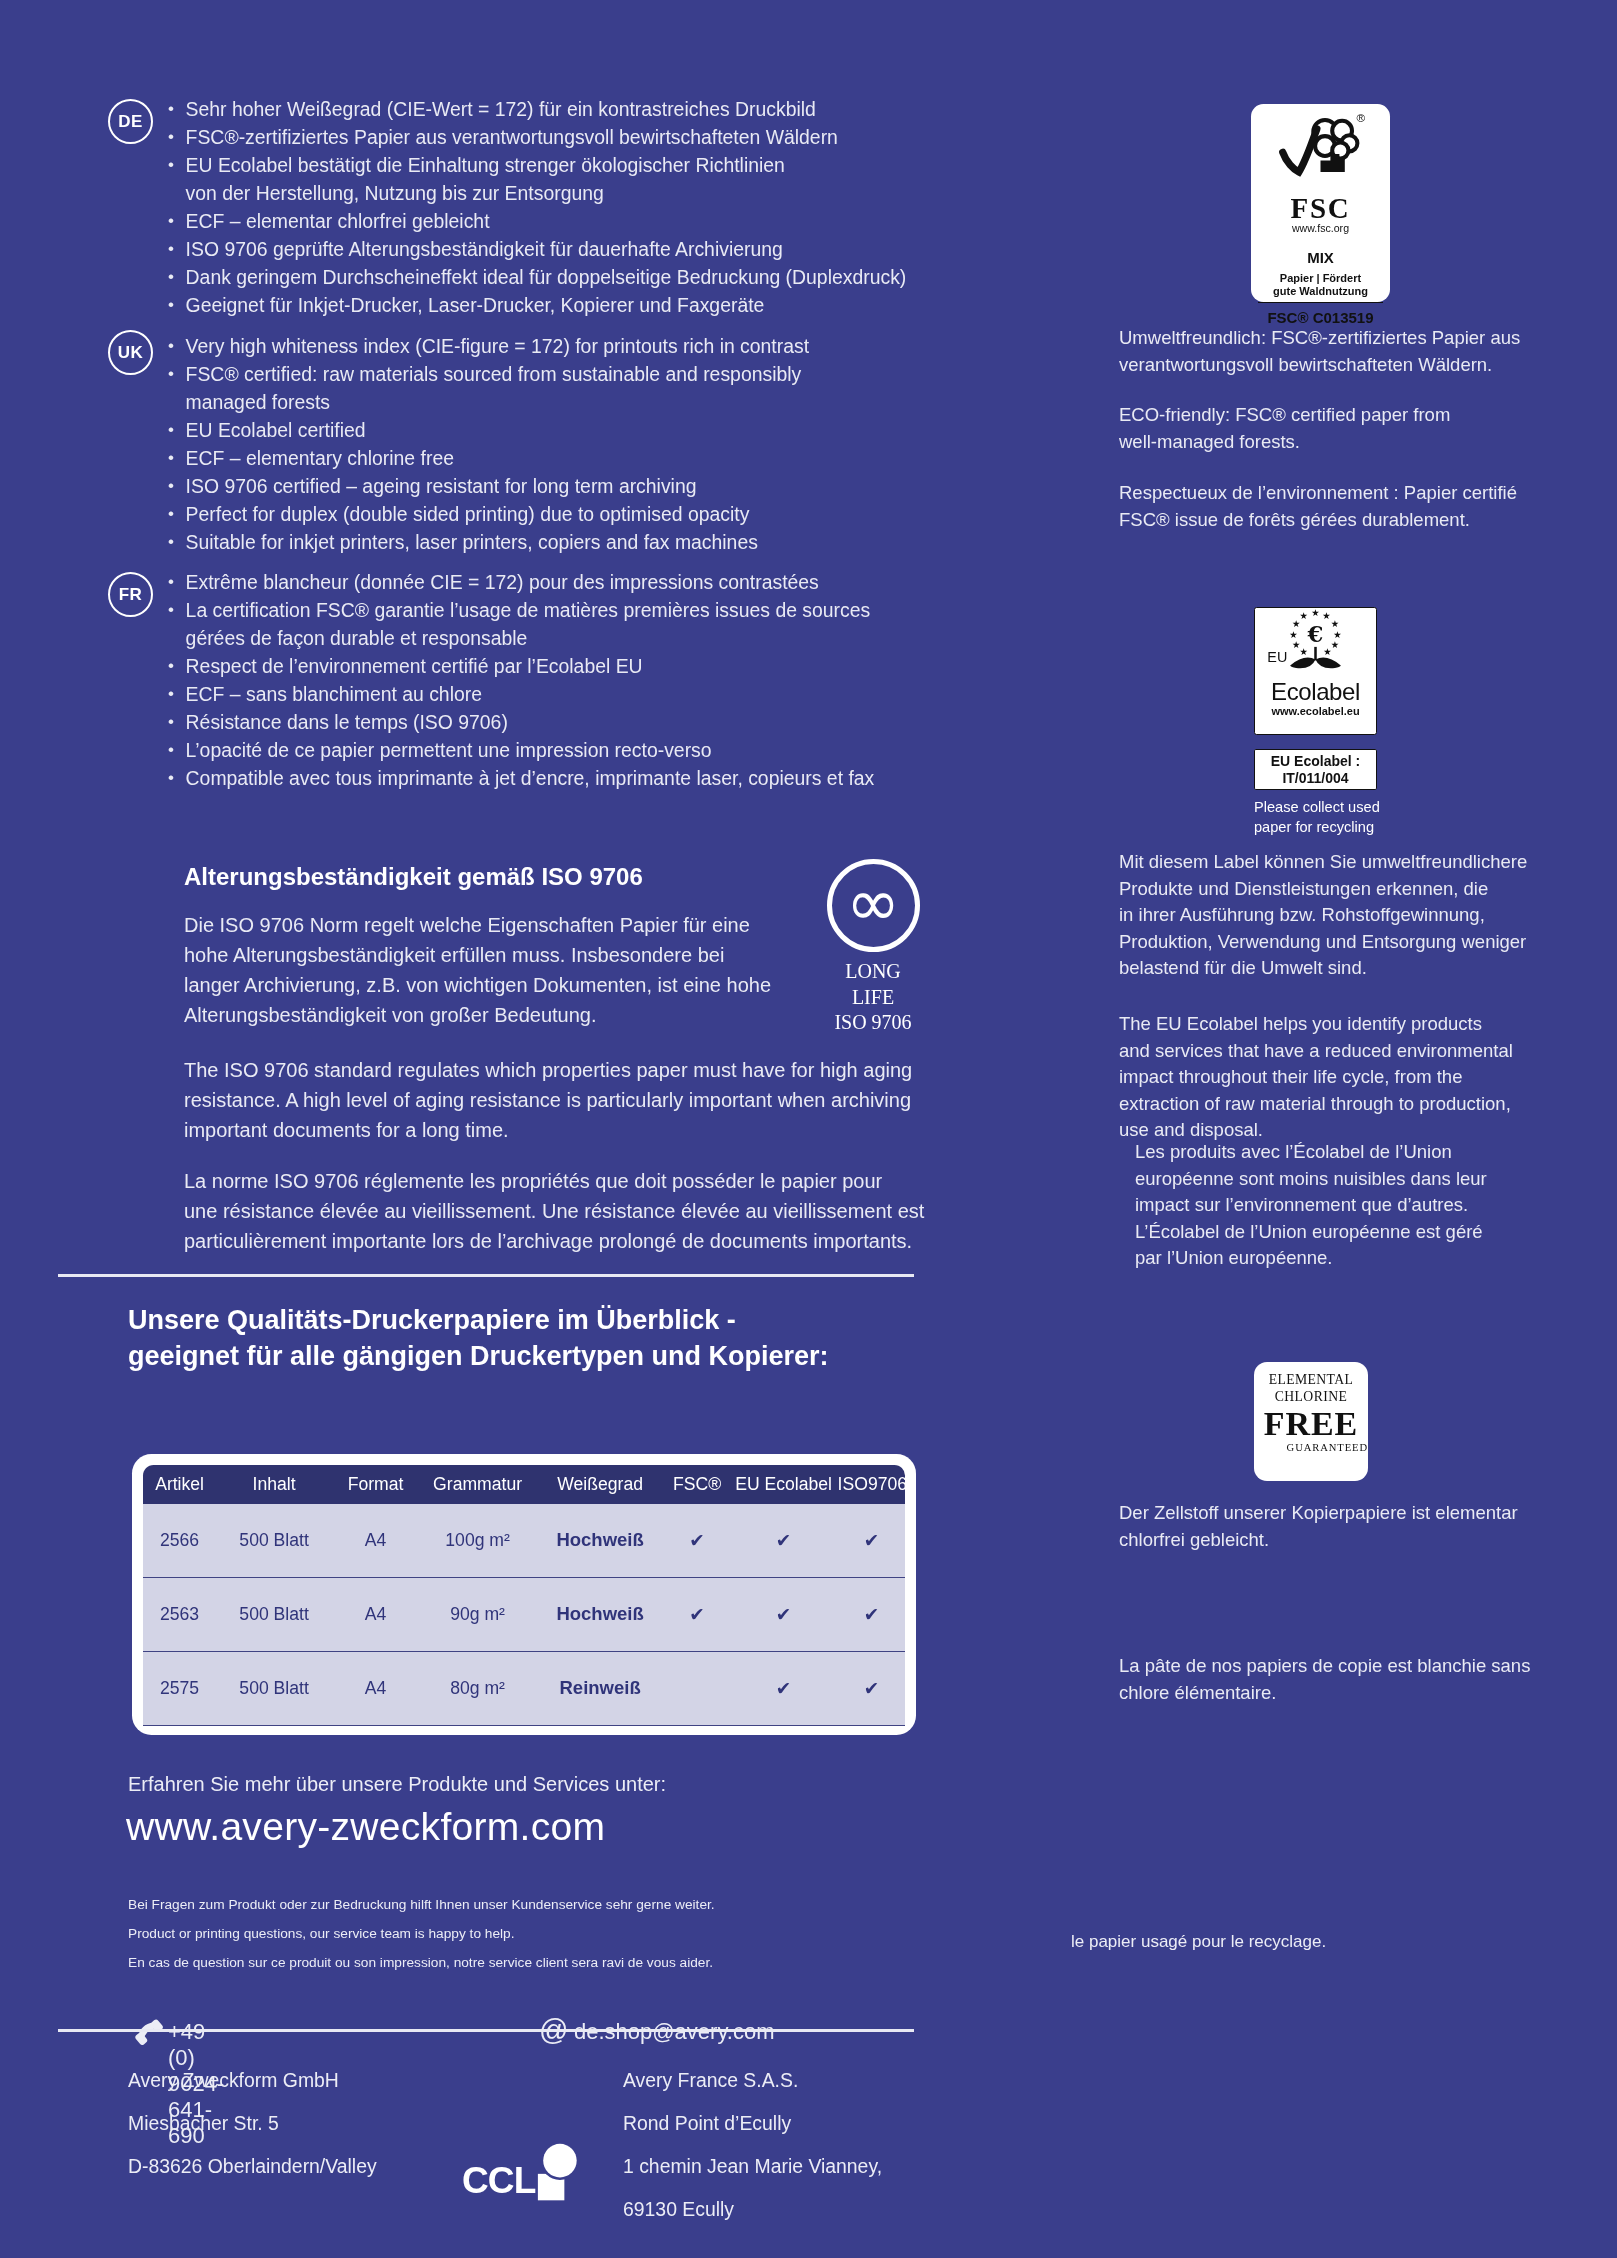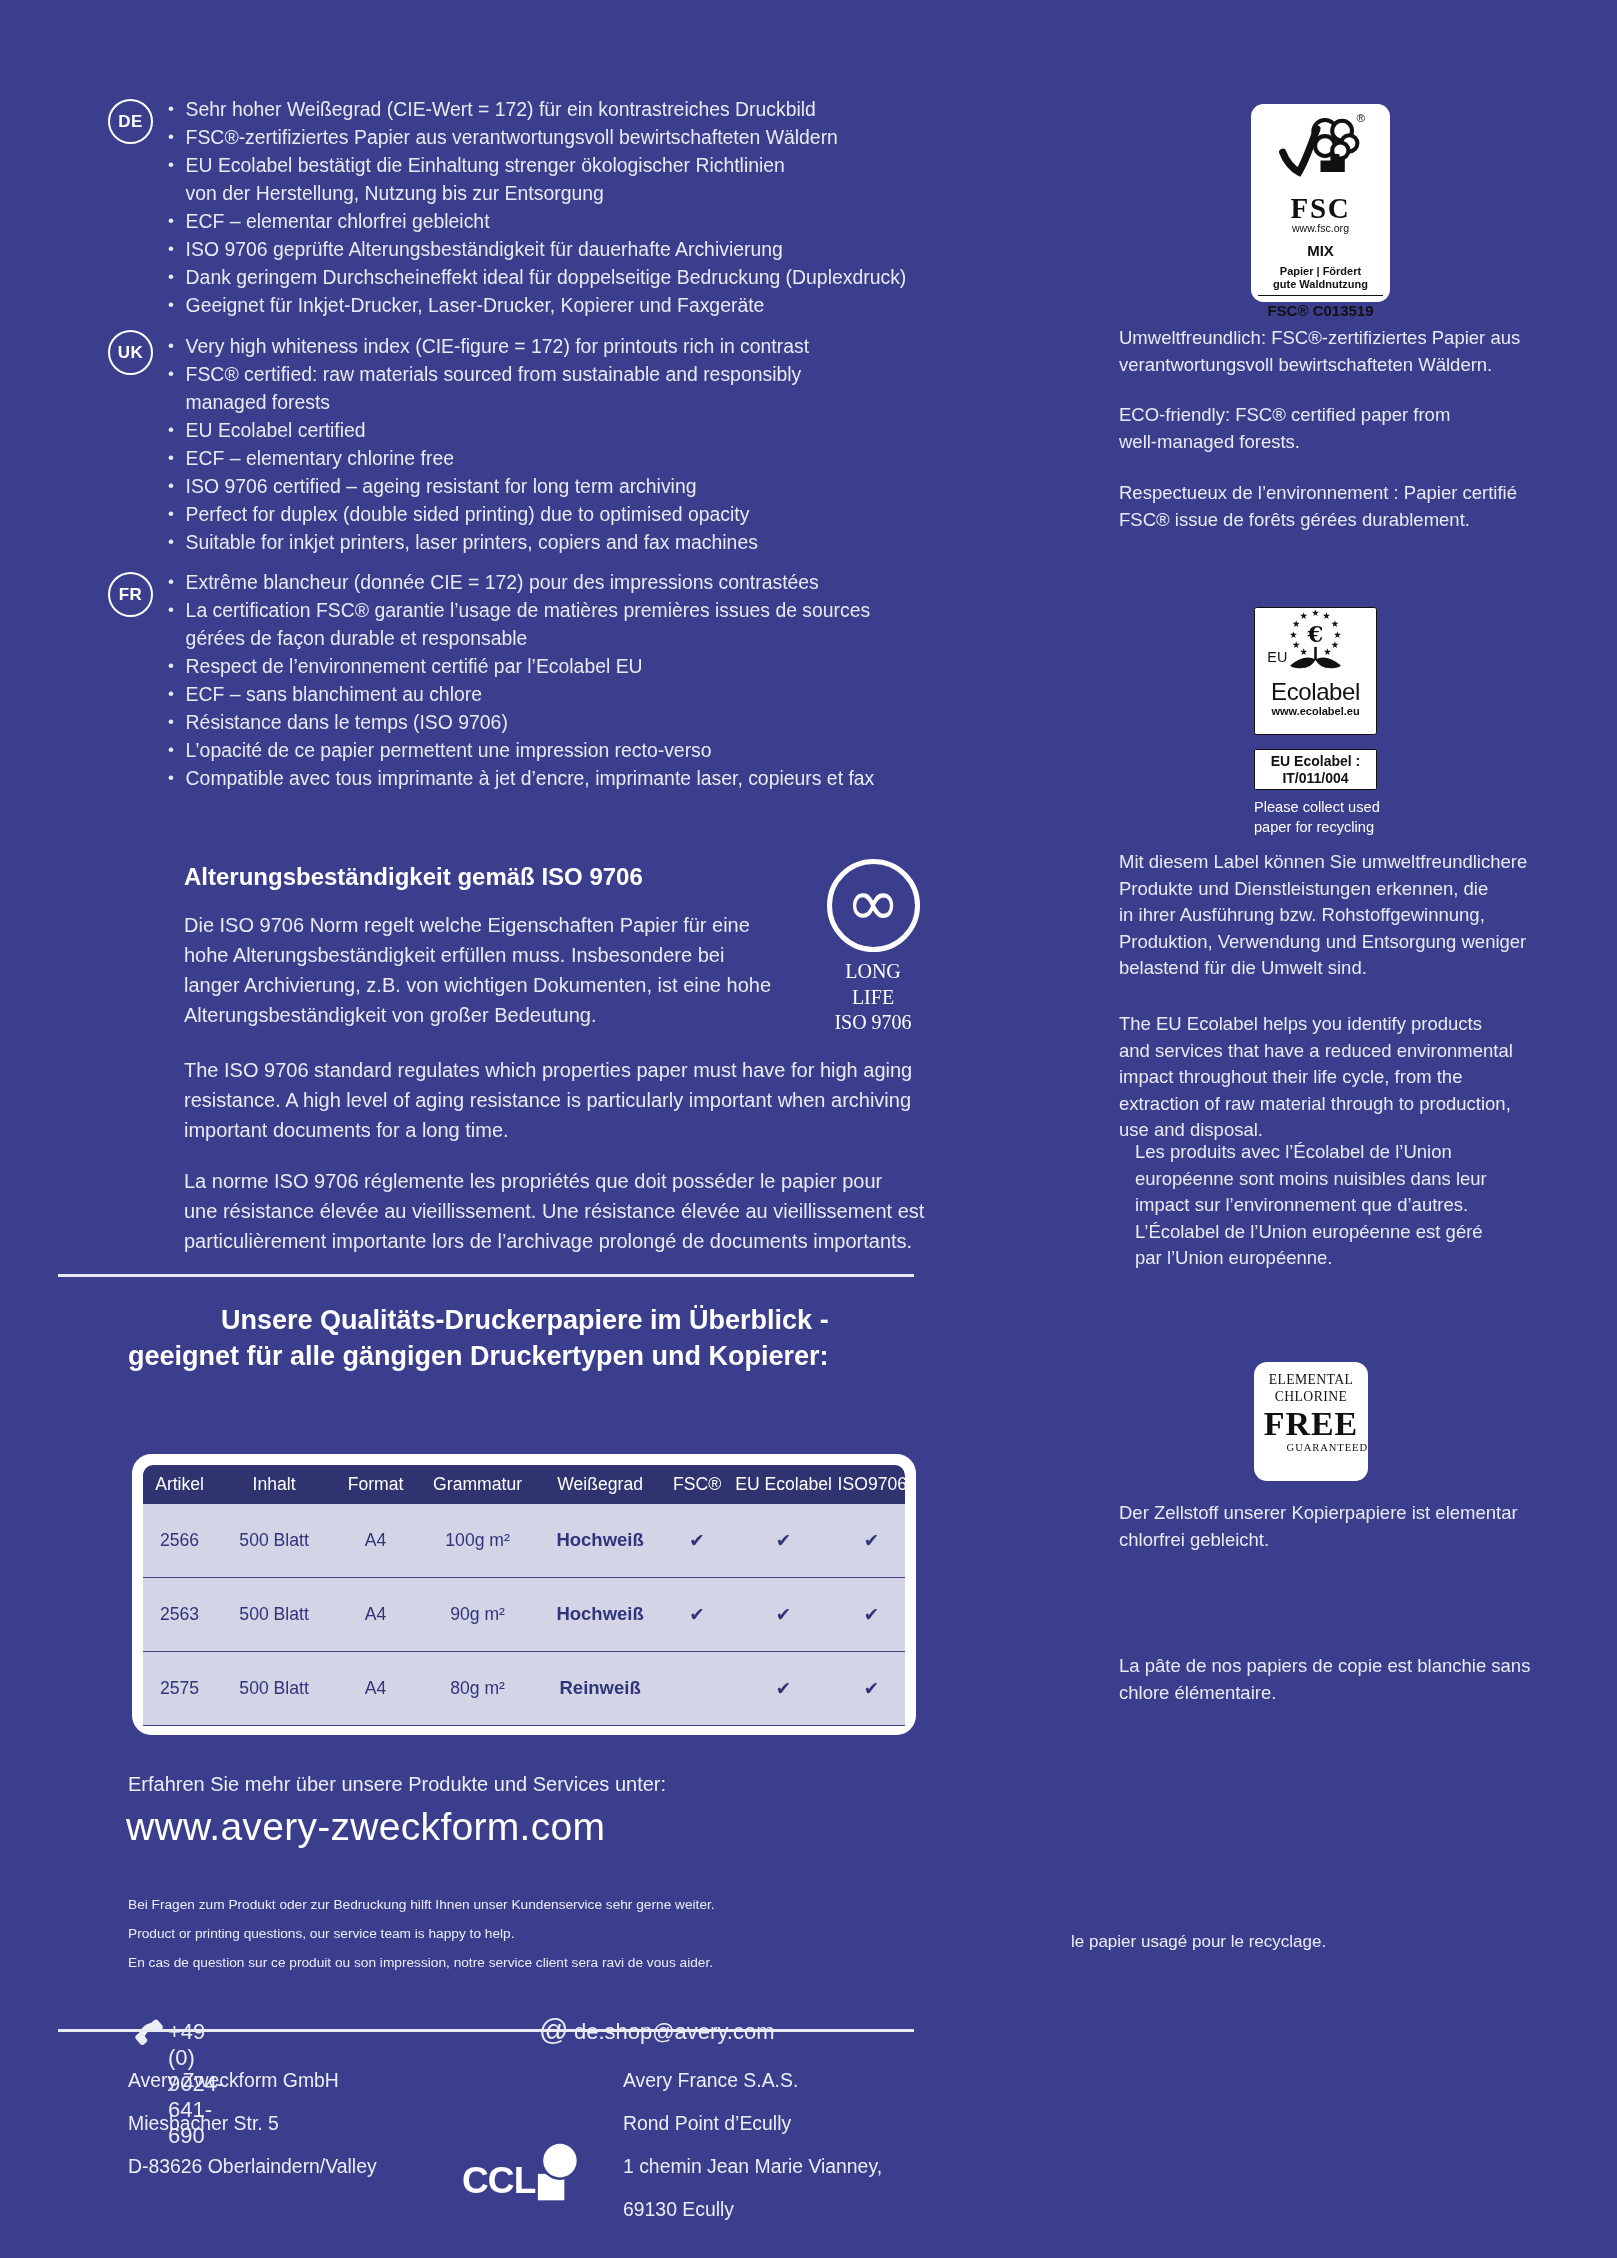--- a/index.html
+++ b/index.html
@@ -18,21 +18,21 @@
   .iso-h{position:absolute;left:184px;top:863px;font-size:24px;font-weight:bold;color:#fff;}
   .iso-p{position:absolute;left:184px;font-size:20px;line-height:30px;white-space:pre-line;color:#E9EAF4;}
   .longlife{position:absolute;left:822px;top:859px;width:102px;text-align:center;color:#fff;}
   .ll-circle{width:83px;height:83px;border:5.3px solid #fff;border-radius:50%;margin:0 auto;
              display:flex;align-items:center;justify-content:center;}
   .ll-inf{font-family:"DejaVu Sans",sans-serif;font-size:65px;line-height:65px;color:#fff;margin-top:-7px;}
   .ll-t{font-family:"Liberation Serif",serif;font-size:20px;line-height:25.6px;margin-top:7px;}
   
   .hr{position:absolute;left:58px;width:856px;height:2.6px;background:#E8E9F3;}
   
-  .ov-h{position:absolute;left:128px;top:1302px;font-size:27px;line-height:36px;font-weight:bold;color:#fff;white-space:pre-line;text-align:right;}
+  .ov-h{position:absolute;left:128px;top:1302px;font-size:27px;line-height:36px;font-weight:bold;color:#fff;white-space:pre-line;}
   
   .tbl{position:absolute;left:132px;top:1454px;width:784px;height:281px;background:#fff;border-radius:19.4px;
        padding:10.6px;box-sizing:border-box;}
   .tgrid{display:grid;grid-template-columns:74px 115px 88px 116px 129px 65px 108px 68px;align-items:center;}
   .tbl-head{height:39px;background:#2F336F;border-radius:10.6px 10.6px 0 0;color:#fff;font-size:17.6px;}
   .tbl-head span{text-align:center;}
   .tbl-body{background:#D3D4E6;}
   .trow{height:74px;color:#30347A;font-size:17.6px;border-bottom:1.8px solid #3F4383;box-sizing:border-box;}
   .trow span{text-align:center;}
   .wcell{font-weight:bold;font-size:18.5px;}
@@ -45,21 +45,21 @@
   .phone-num{position:absolute;left:37px;top:5.3px;font-size:22px;}
   .at{position:absolute;left:408px;top:0px;font-size:29px;font-weight:400;}
   .email{position:absolute;left:443px;top:5.3px;font-size:22px;}
   .addr{position:absolute;top:2059px;font-size:19.4px;line-height:43px;color:#ECEDF6;white-space:pre-line;}
   
   .rp{position:absolute;left:1119px;width:494px;font-size:18.5px;line-height:26.5px;white-space:pre-line;color:#E9EAF4;}
   .fsc-box{position:absolute;left:1251px;top:104px;width:139px;height:198px;background:#fff;border-radius:12.4px;
            color:#111;text-align:center;box-sizing:border-box;padding-top:5.3px;}
   .fsc-word{font-family:"Liberation Serif",serif;font-size:29px;font-weight:bold;line-height:26.5px;letter-spacing:1.8px;}
   .fsc-url{font-size:10.6px;line-height:12.4px;}
-  .fsc-mix{font-size:15px;font-weight:bold;line-height:17px;margin-top:8px;}
+  .fsc-mix{font-size:15px;font-weight:bold;line-height:17px;margin-top:15px;}
   .fsc-desc{font-size:11px;font-weight:bold;line-height:13.2px;margin-top:5.3px;white-space:pre-line;}
   .fsc-code{font-size:15px;font-weight:bold;line-height:17.6px;margin:4.4px 7px 0;border-top:1.8px solid #111;padding-top:5.3px;}
   .eco-box{position:absolute;left:1254px;top:607px;width:123px;height:128px;background:#fff;border:1.8px solid #111;
            box-sizing:border-box;color:#111;text-align:center;border-radius:2.6px;}
   .eco-name{font-size:24px;line-height:24px;margin-top:-1.8px;letter-spacing:-0.4px;}
   .eco-url{font-size:11px;font-weight:bold;line-height:14px;}
   .eco-cert{position:absolute;left:1254px;top:749px;width:123px;height:41px;background:#fff;border:1.8px solid #111;
             box-sizing:border-box;color:#111;text-align:center;font-size:14px;font-weight:bold;line-height:17.6px;
             white-space:pre-line;padding-top:2.6px;border-radius:1.8px;}
   .eco-note{position:absolute;left:1254px;top:797px;font-size:14.6px;line-height:20px;color:#fff;white-space:pre-line;}

